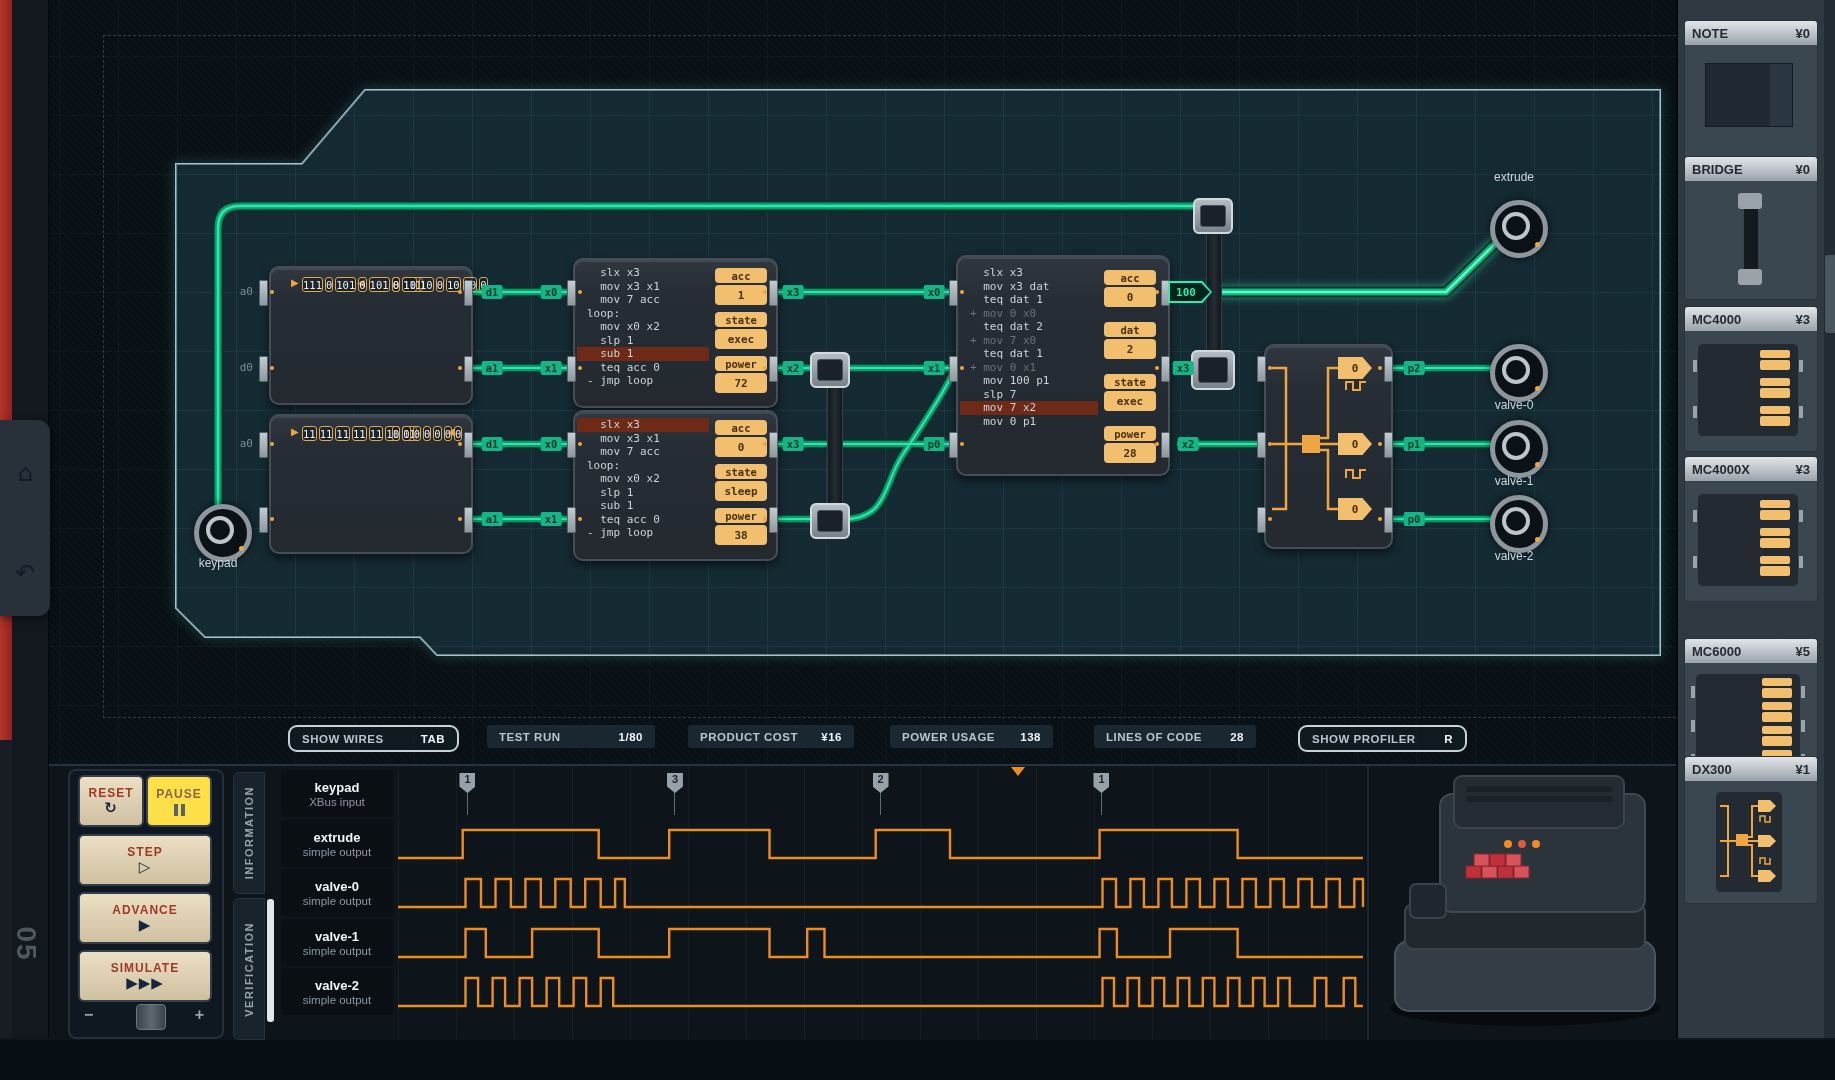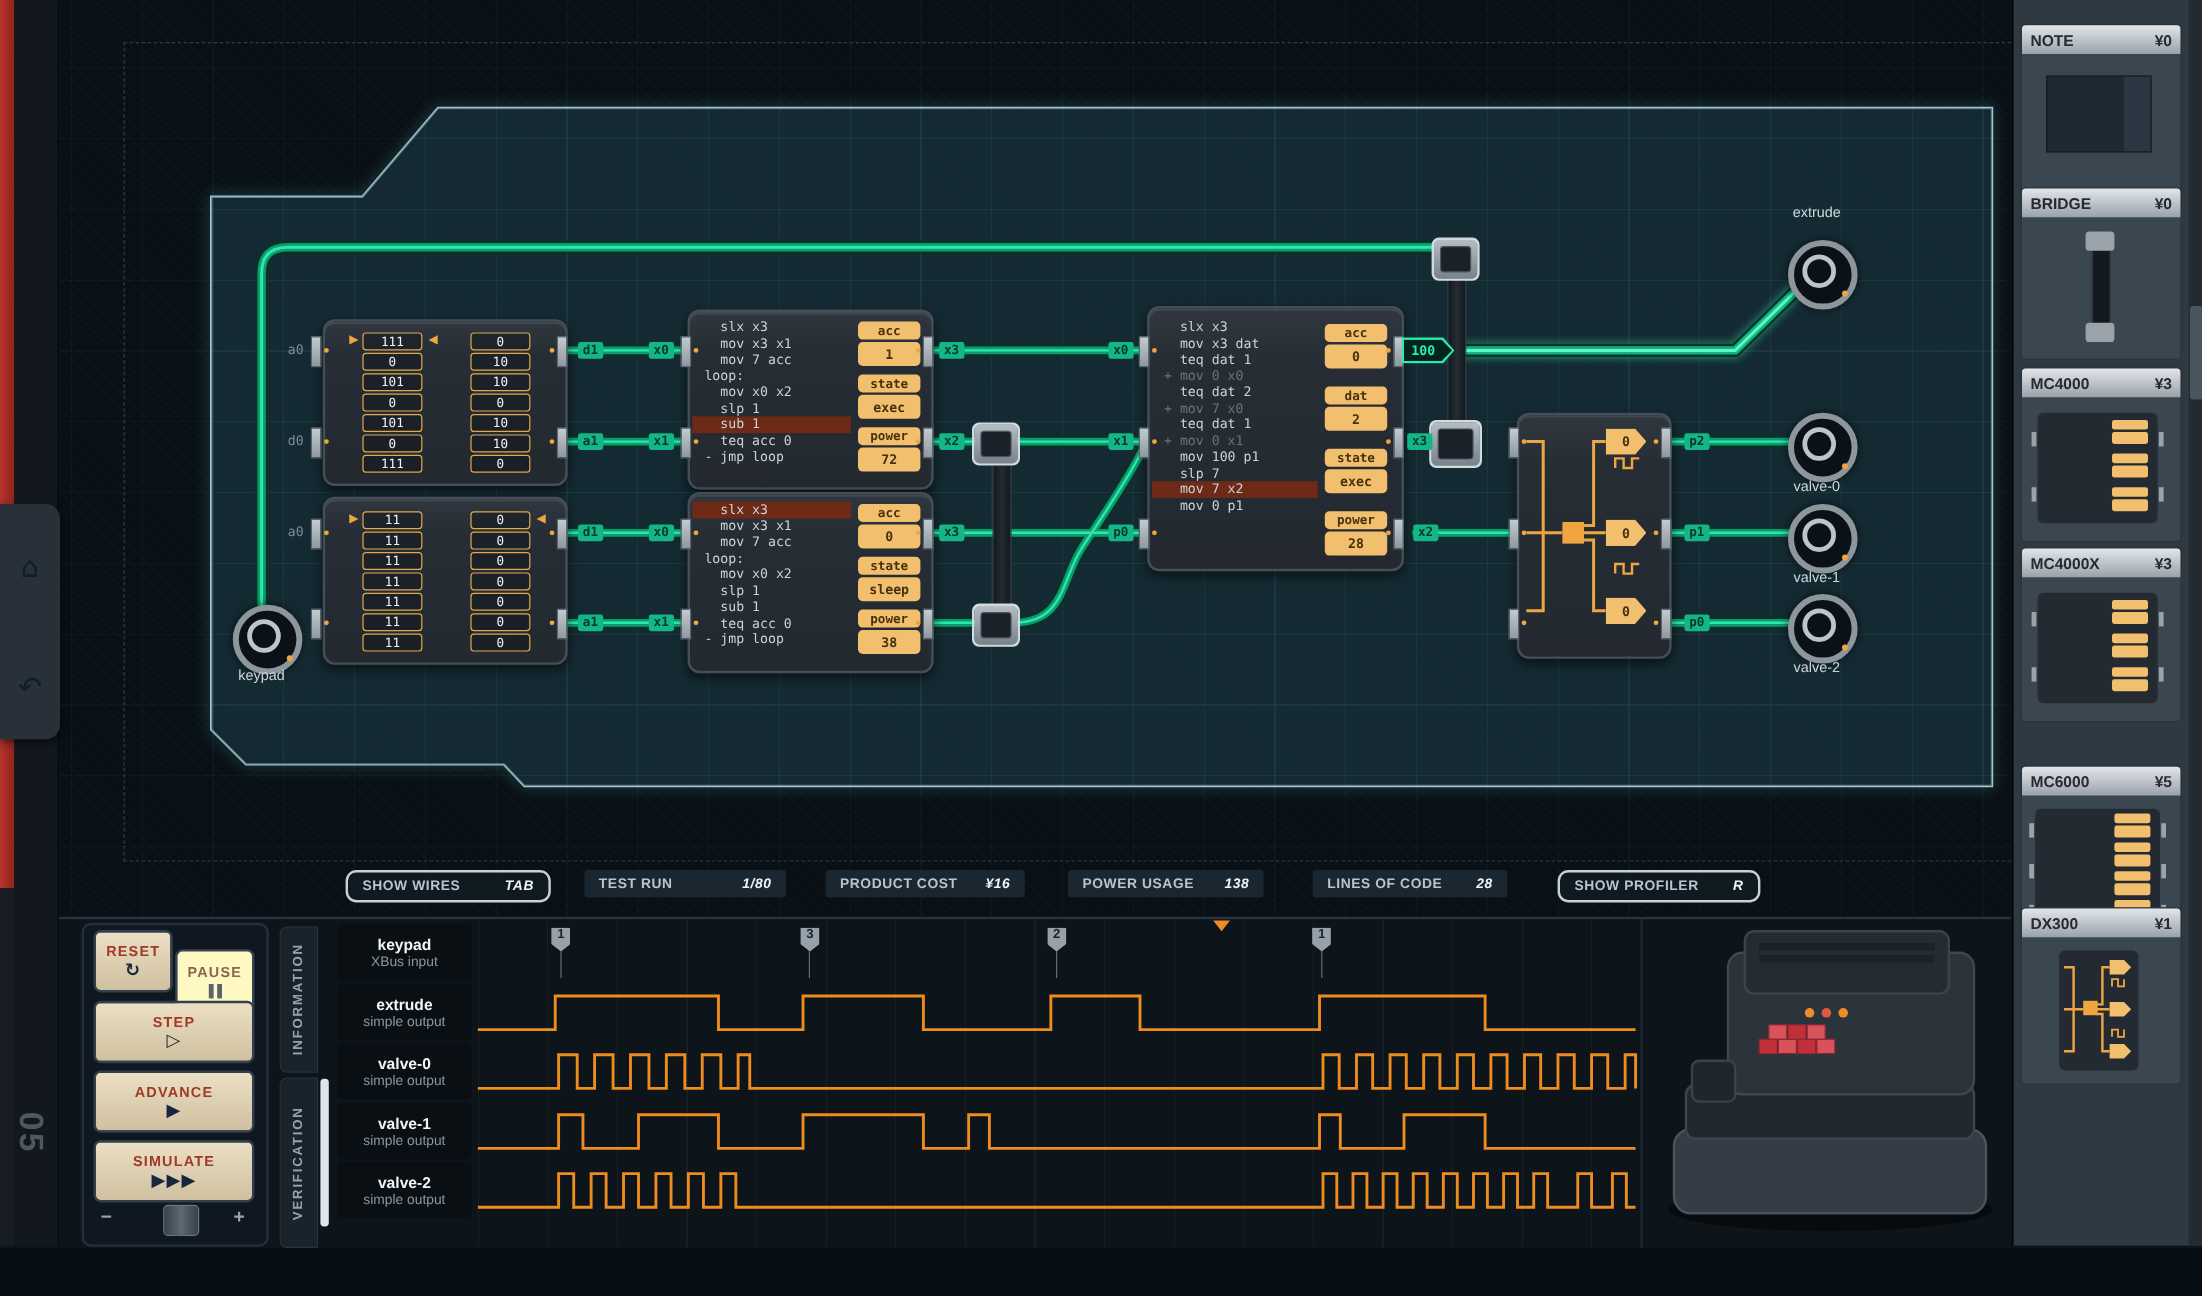--- a/index.html
+++ b/index.html
@@ -33,21 +33,21 @@
   .code{position:absolute;}
   .cl{white-space:pre;font-family:"DejaVu Sans Mono","Liberation Mono",monospace;
       font-size:11px;line-height:13.5px;color:#ccd3d8;padding-left:10px;}
   .cl.gray{color:#69737a;}
   .cl.hl{background:#6e2a17;}
   .reg{position:absolute;width:52px;}
   .reg-l,.reg-v{background:#f2bf6e;border-radius:4px;display:flex;align-items:center;justify-content:center;
       font-family:"DejaVu Sans Mono","Liberation Mono",monospace;font-weight:bold;color:#47300e;}
   .reg-l{height:15px;font-size:10.5px;}
   .reg-v{height:20px;margin-top:2px;font-size:11px;}
-  .memcol{position:absolute;display:flex;flex-direction:column;gap:2px;width:50px;}
+  .memcol{position:absolute;display:flex;flex-direction:row;gap:2px;width:50px;}
   .mem-cell{height:13px;border:1.5px solid #e0a84f;border-radius:3px;background:rgba(8,14,18,0.35);
       display:flex;align-items:center;justify-content:center;color:#eef2f4;
       font-family:"DejaVu Sans Mono","Liberation Mono",monospace;font-size:10.5px;}
   .memarrow{position:absolute;color:#f0a640;font-size:10px;}
 
   
   .wlabel{position:absolute;transform:translateX(-50%);background:#14b586;color:#06392a;
       font:bold 10.5px "DejaVu Sans Mono",monospace;padding:1px 4px;border-radius:2px;line-height:12px;}
   .plabel{position:absolute;color:#7e8c94;font:11px "DejaVu Sans Mono",monospace;text-align:right;width:48px;}
   .padlabel{position:absolute;color:#cdd6dc;font:12px "Liberation Sans",sans-serif;text-align:center;width:90px;transform:translateX(-50%);}
@@ -62,31 +62,31 @@
   .pad .inner{position:absolute;left:7px;top:7px;width:20px;height:20px;border-radius:50%;border:4px solid #bcc4cc;}
   .pad .pdot{position:absolute;right:3px;bottom:6px;width:5px;height:5px;border-radius:50%;background:#f0a640;}
   .bridge-slab{position:absolute;background:linear-gradient(90deg,#12181e,#242c34,#12181e);border:1px solid #343e48;}
   .bridge-cap{position:absolute;background:linear-gradient(#b4bcc4,#78828a);border:2px solid #d2dade;border-radius:6px;}
   .bridge-cap .in{position:absolute;inset:5px;background:#1a2128;border-radius:3px;border:1px solid #4a545c;}
 
   
   .sbitem{position:absolute;top:725px;height:23px;display:flex;align-items:center;justify-content:space-between;
       padding:0 12px;background:rgba(28,42,52,0.88);border-radius:3px;color:#b7c5cf;
       font:bold 11.5px "Liberation Sans",sans-serif;letter-spacing:0.5px;}
-  .sbitem .val{color:#eef4f8;margin-left:14px;font-style:italic;}
+  .sbitem .val{color:#eef4f8;margin-left:14px;}
   .sbitem.bordered{background:rgba(20,32,40,0.6);border:2px solid #c7d2d8;border-radius:9px;}
 
   
   #bottom{left:0;top:764px;width:1835px;height:274px;background:#0d151b;border-top:2px solid #263340;}
   #ctrl-frame{left:68px;top:3px;width:152px;height:266px;border:2px solid #242f3a;border-radius:8px;background:#0f1820;}
   .cbtn{position:absolute;background:linear-gradient(#ecdfc3,#cfc0a0);border:2px solid #323f4c;border-radius:6px;
       display:flex;flex-direction:column;align-items:center;justify-content:center;
       color:#a03a28;font:bold 12px "Liberation Sans",sans-serif;letter-spacing:1px;cursor:pointer;}
   .cbtn .ic{color:#16263e;font-size:15px;line-height:15px;margin-top:1px;font-family:"DejaVu Sans",sans-serif;}
-  .cbtn.disabled{background:#fef9c3;border-color:#3a4450;color:#8a6450;margin-top:16px;}
+  .cbtn.disabled{background:#fde047;border-color:#3a4450;color:#8a6450;}
   .pauseic{display:flex;gap:3px;margin-top:3px;}
   .pauseic i{width:4px;height:12px;background:#5a636c;display:block;}
   .vtab{position:absolute;left:233px;width:30px;background:#19232b;border:1px solid #27323c;border-radius:6px 0 0 6px;
       display:flex;align-items:center;justify-content:center;}
   .vtab span{writing-mode:vertical-rl;transform:rotate(180deg);color:#93a4ae;
       font:bold 11px "Liberation Sans",sans-serif;letter-spacing:1.5px;}
   #vscroll{left:267px;top:133px;width:7px;height:123px;background:#dfe7ec;border-radius:3px;}
   .sigrow{position:absolute;left:281px;width:112px;height:47px;background:#0a0f13;border-radius:4px;
       display:flex;flex-direction:column;align-items:center;justify-content:center;}
   .sigrow .nm{color:#f2f5f7;font:bold 13px "Liberation Sans",sans-serif;}

